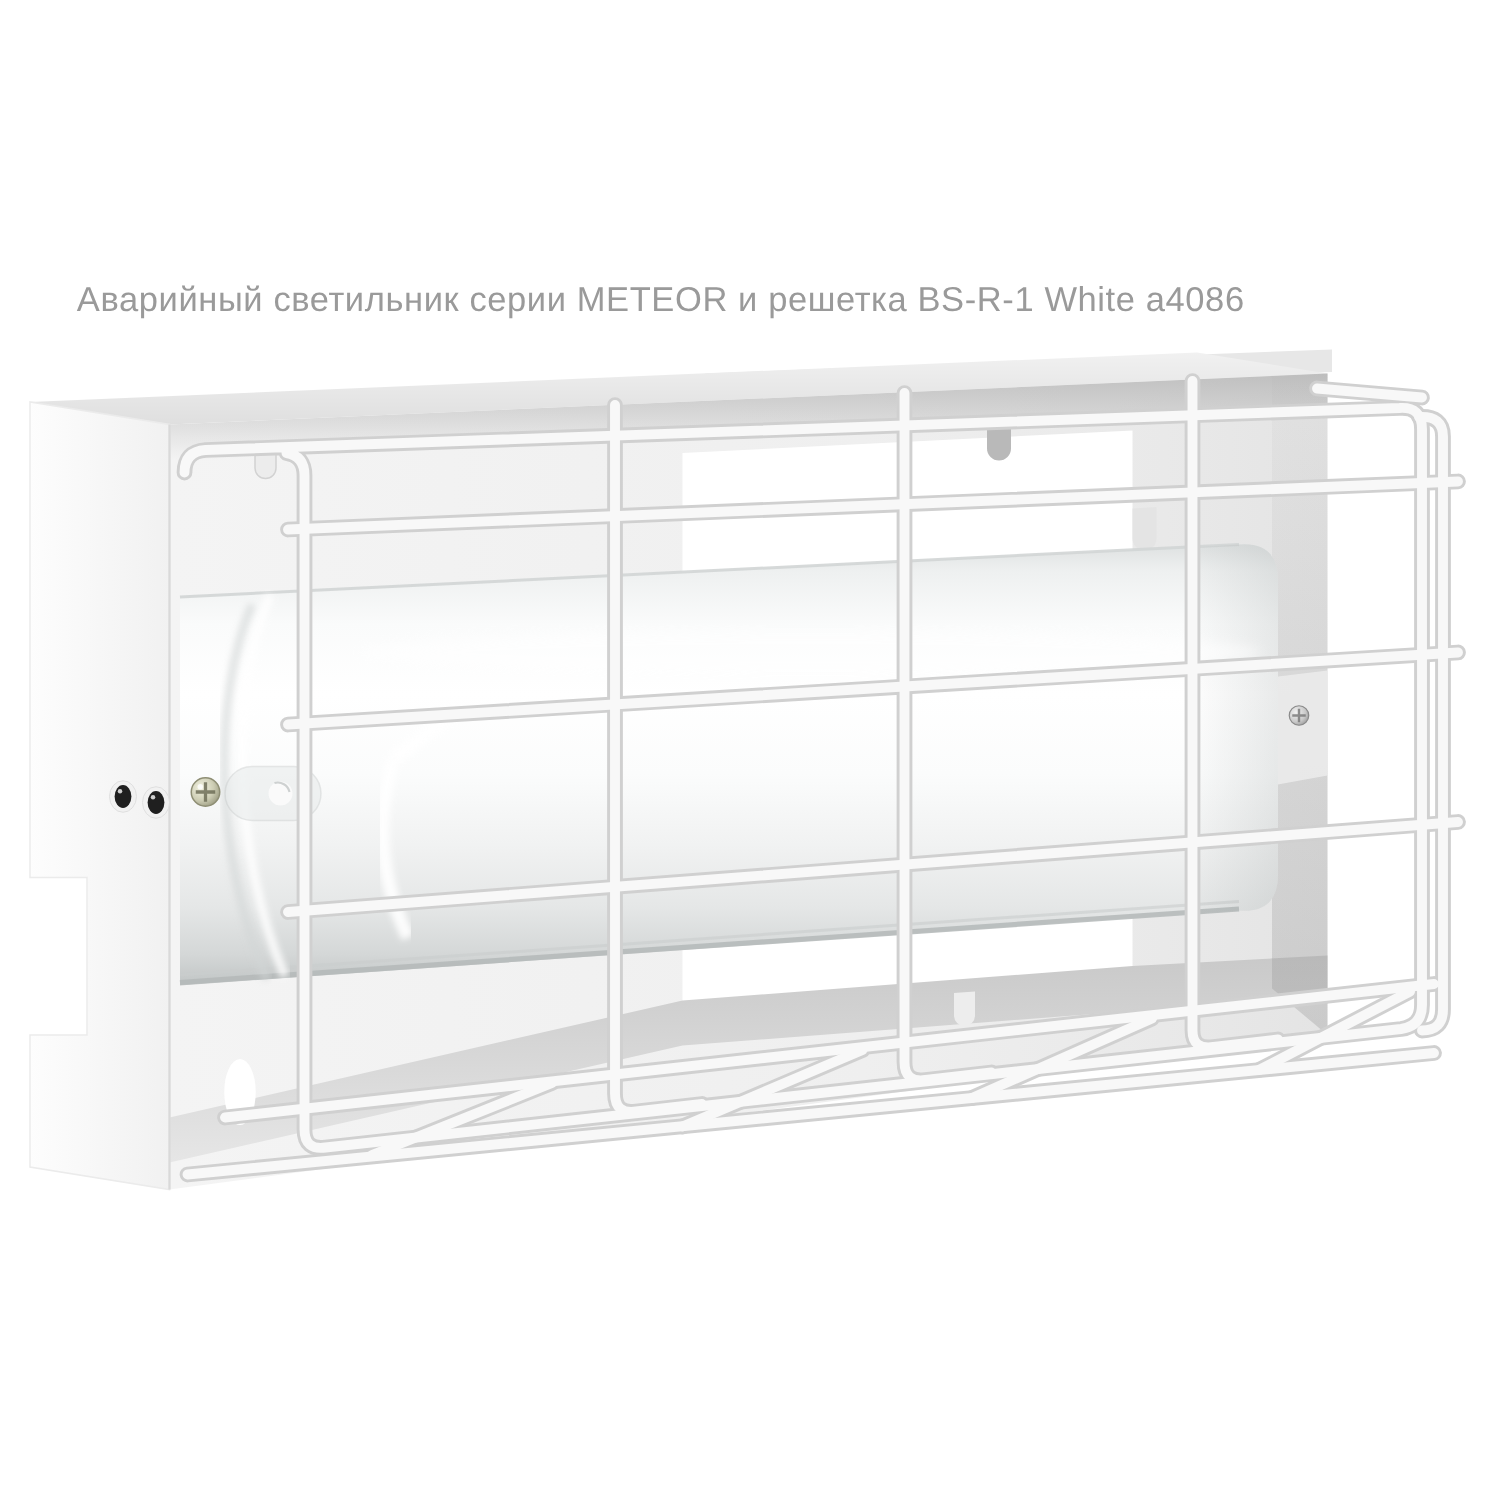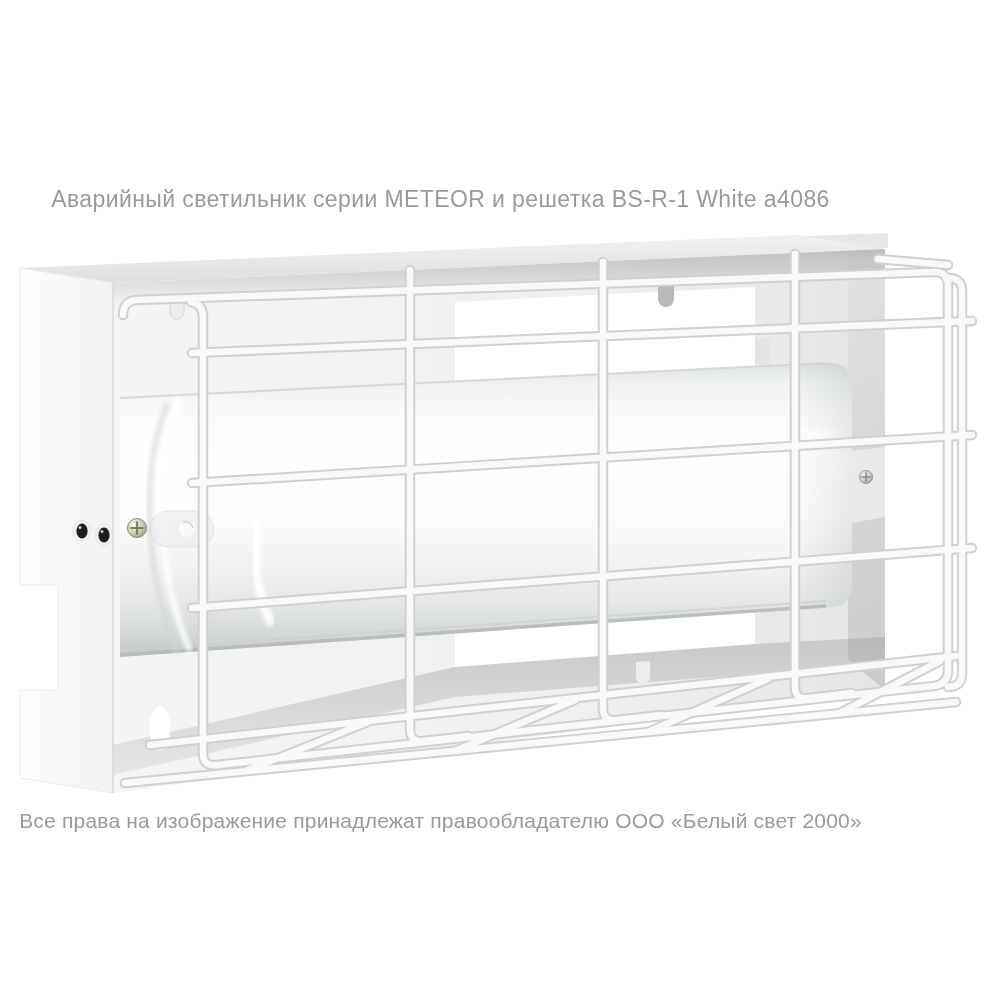--- a/index.html
+++ b/index.html
@@ -177,14 +177,13 @@
       <path d="M130.5,303 H143.5 M137,296.5 V309.5" stroke="#6f6f58" stroke-width="2.2" opacity=".85"></path>
       <circle cx="133.5" cy="299.5" r="1.8" fill="#ffffff" opacity=".8"></circle>
     </g>
 
     <g>
       <use href="#wires" class="wire-under"></use>
       <use href="#wires" class="wire-over"></use>
     </g>
   </svg>
 
-  <div class="caption copyright">Все права на изображение принадлежат правообладателю ООО «Белый свет 2000»</div>
 </div>
 
 </body></html>

